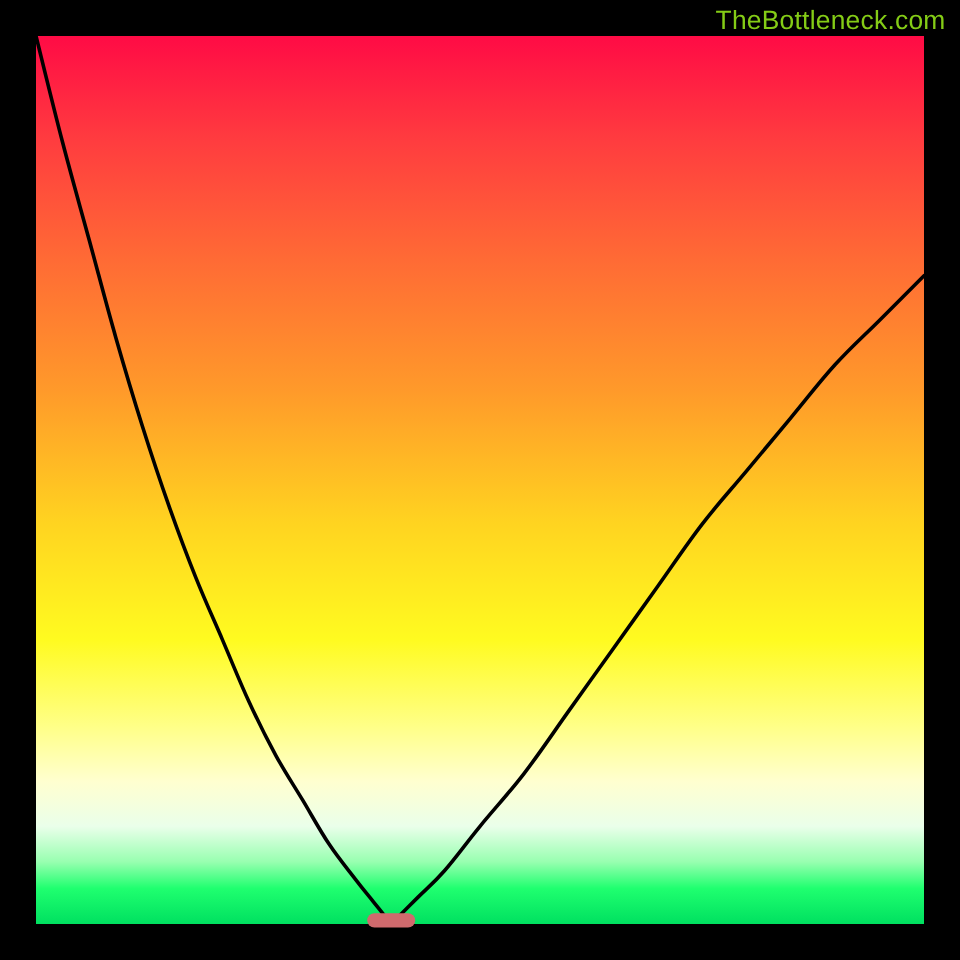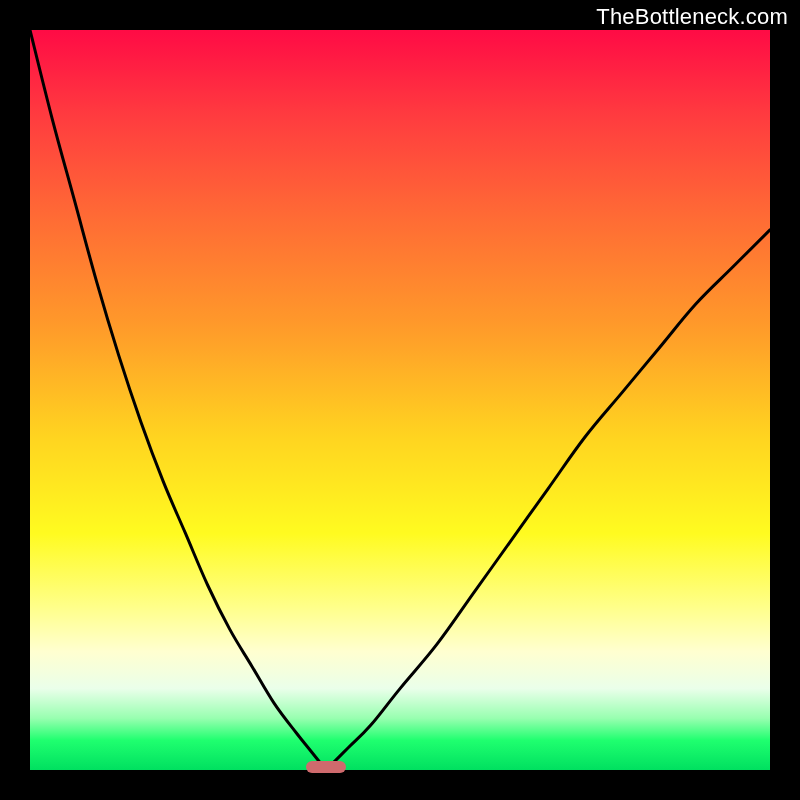--- a/index.html
+++ b/index.html
@@ -38,21 +38,21 @@
       #eaffea 89%,
       #98ffb0 93%,
       #1fff6f 96%,
       #00e060 100%
     );
   }
   .watermark {
     position: absolute;
     top: 4px;
     right: 12px;
-    color: #ffffff;
+    color: #84cc16;
     font-size: 22px;
     letter-spacing: 0.2px;
     font-weight: 400;
     user-select: none;
   }
   svg.curves {
     position: absolute;
     top: 0;
     left: 0;
   }

